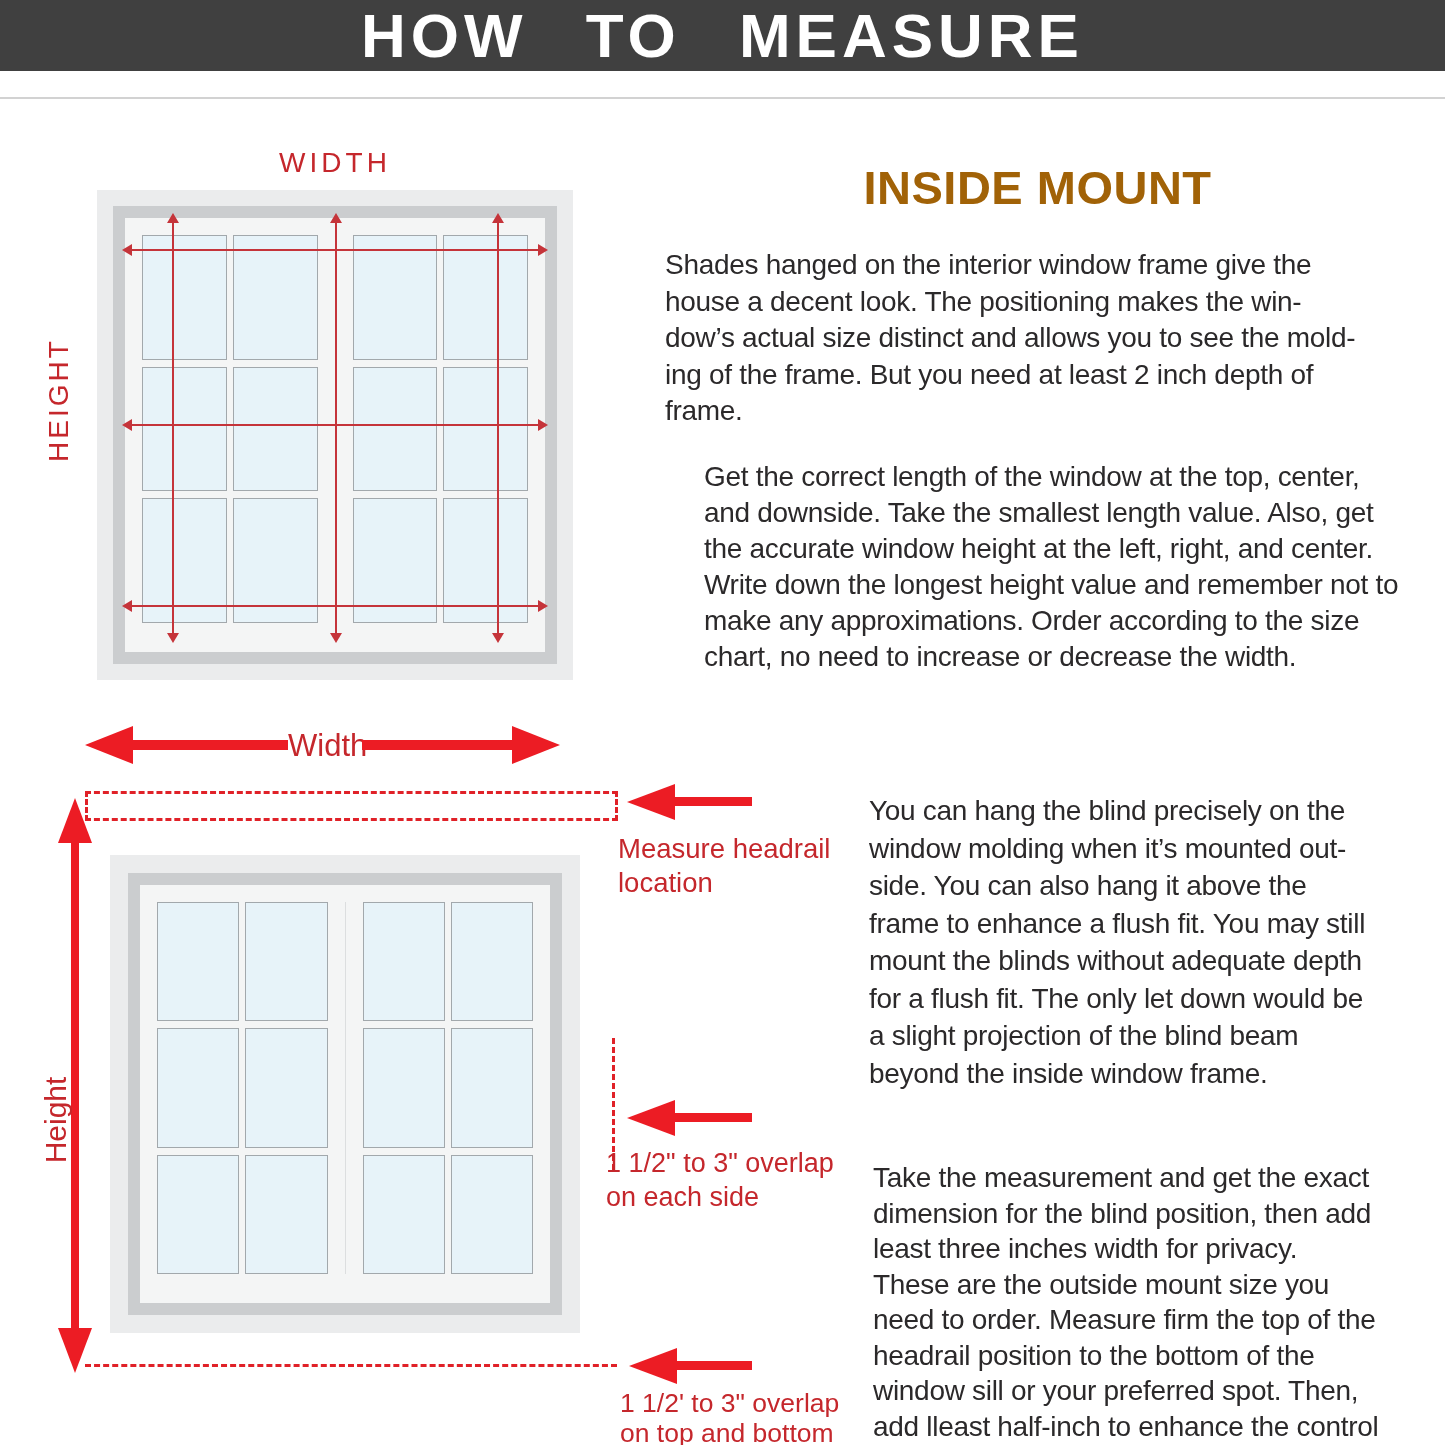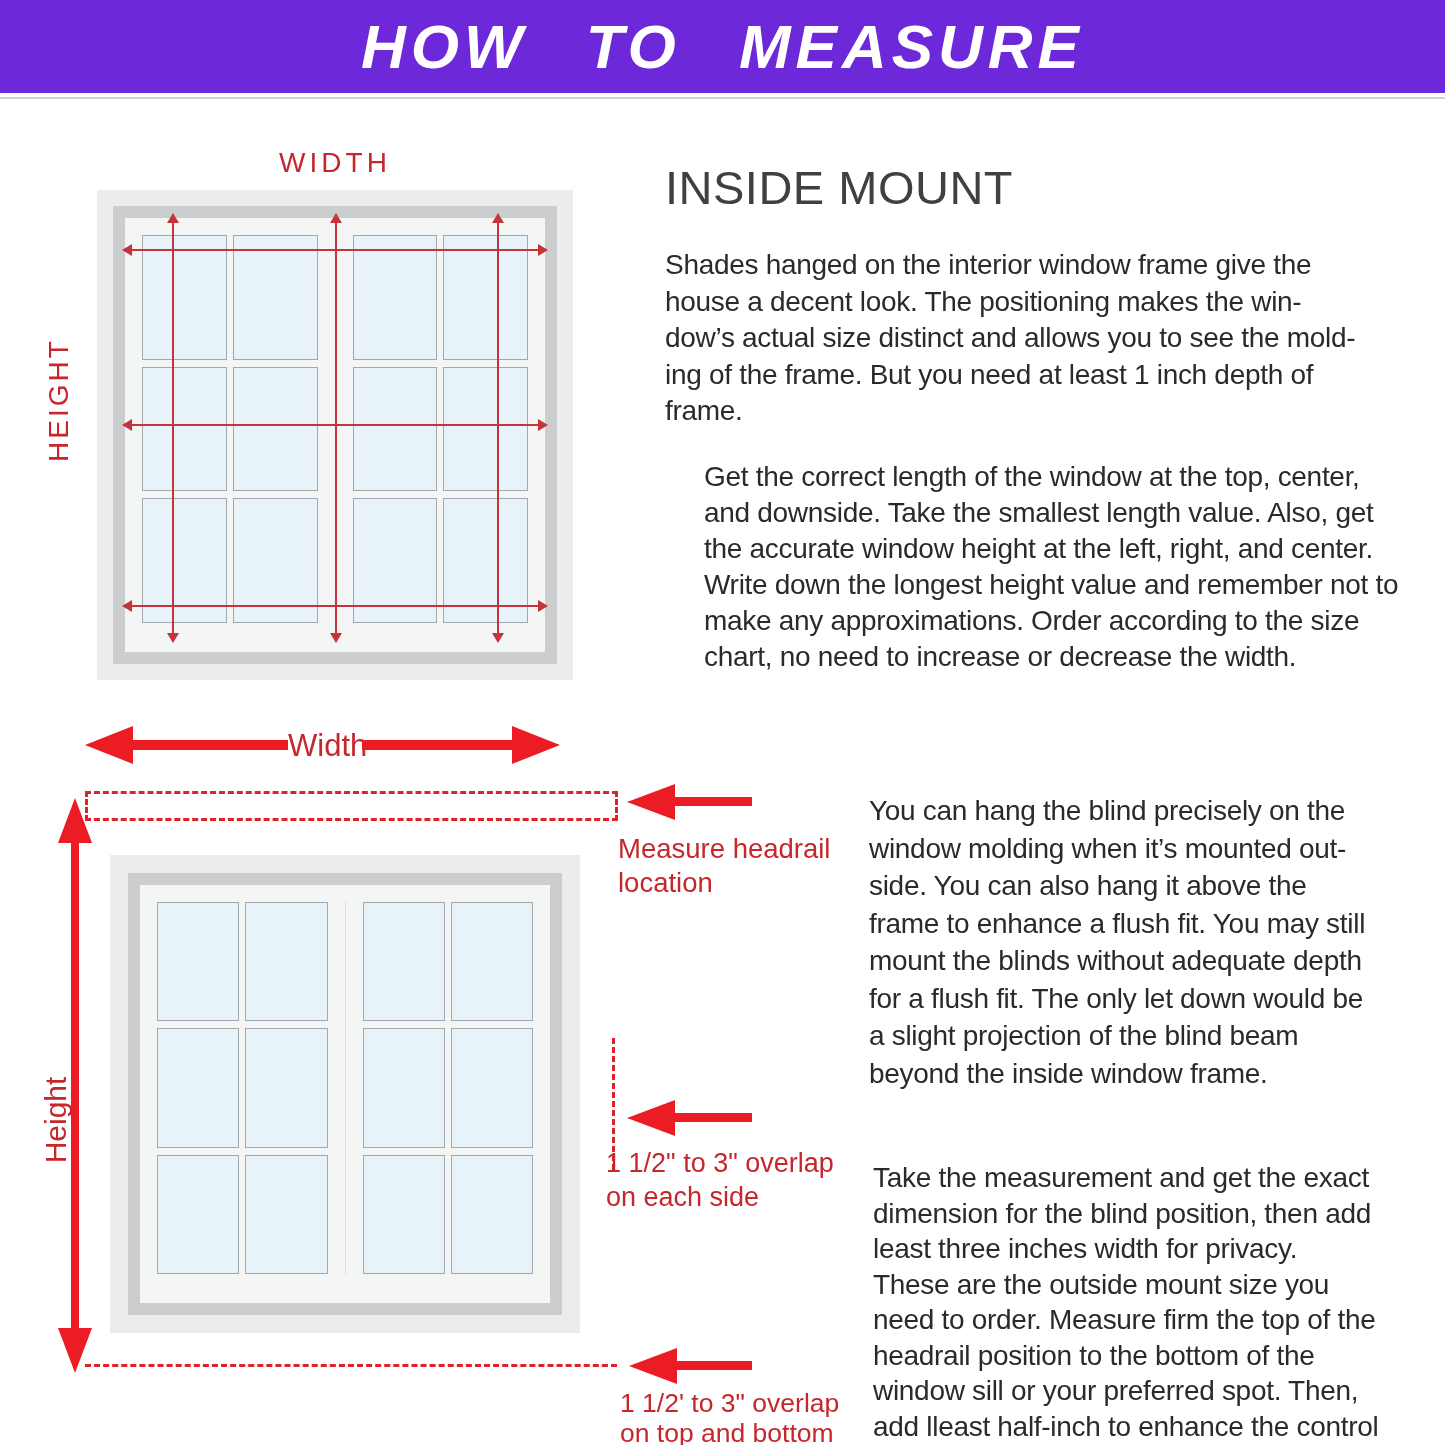--- a/index.html
+++ b/index.html
@@ -2,35 +2,35 @@
 <html><head>
 <meta charset="utf-8">
 <style>
   html,body{margin:0;padding:0;background:#ffffff;}
   .page{
     position:relative;width:1445px;height:1445px;overflow:hidden;
     background:#ffffff;font-family:"Liberation Sans", sans-serif;
   }
   
   .header{
-    position:absolute;left:0;top:0;width:1445px;height:93px;
-    background:#6d28d9;display:flex;align-items:center;justify-content:center;font-style:italic;
+    position:absolute;left:0;top:0;width:1445px;height:71px;
+    background:#404040;display:flex;align-items:center;justify-content:center;
   }
   .header .title{
     color:#ffffff;font-size:62px;font-weight:bold;letter-spacing:5px;word-spacing:36px;
   }
   .header-underline{position:absolute;left:0;top:97px;width:1445px;height:2px;background:#d2d2d2;}
 
   
   .pre{white-space:pre-line;}
   .body-par{
     position:absolute;color:#2b292a;font-size:28px;letter-spacing:-0.3px;
   }
   .mount-heading{
-    position:absolute;color:#404040;font-weight:normal;text-align:left;letter-spacing:0.5px;
+    position:absolute;color:#a16207;font-weight:bold;text-align:center;letter-spacing:0.5px;
   }
   .red-label{position:absolute;color:#C5272C;}
 
   
   .window{position:absolute;background:#ebeced;padding:16px;box-sizing:border-box;}
   .win-band{background:#cbcdcf;height:100%;padding:12px;box-sizing:border-box;}
   .win-inner{background:#f4f5f5;height:100%;padding:17px 17px 29px 17px;box-sizing:border-box;}
   .sash{display:flex;height:100%;}
   .panel{flex:1;display:grid;grid-template-columns:1fr 1fr;grid-template-rows:1fr 1fr 1fr;gap:7px 6px;}
   .divider{width:35px;position:relative;}
@@ -112,21 +112,21 @@
   <div class="arr v" style="left:335px;top:216px;height:424px;"></div>
   <div class="arr v" style="left:497px;top:216px;height:424px;"></div>
   <div class="arr h" style="left:125px;top:249px;width:420px;"></div>
   <div class="arr h" style="left:125px;top:424px;width:420px;"></div>
   <div class="arr h" style="left:125px;top:605px;width:420px;"></div>
 
   <div class="mount-heading" style="left:665px;top:160px;width:745px;font-size:47px;">INSIDE MOUNT</div>
   <div class="body-par pre" style="left:665px;top:247px;width:760px;line-height:36.5px;">Shades hanged on the interior window frame give the
 house a decent look. The positioning makes the win-
 dow’s actual size distinct and allows you to see the mold-
-ing of the frame. But you need at least 1 inch depth of
+ing of the frame. But you need at least 2 inch depth of
 frame.</div>
   <div class="body-par pre" style="left:704px;top:459px;width:760px;line-height:36px;">Get the correct length of the window at the top, center,
 and downside. Take the smallest length value. Also, get
 the accurate window height at the left, right, and center.
 Write down the longest height value and remember not to
 make any approximations. Order according to the size
 chart, no need to increase or decrease the width.</div>
 
   <div class="head-left" style="left:85px;top:726px;"></div>
   <div class="shaft-h" style="left:130px;top:740px;width:158px;"></div>

